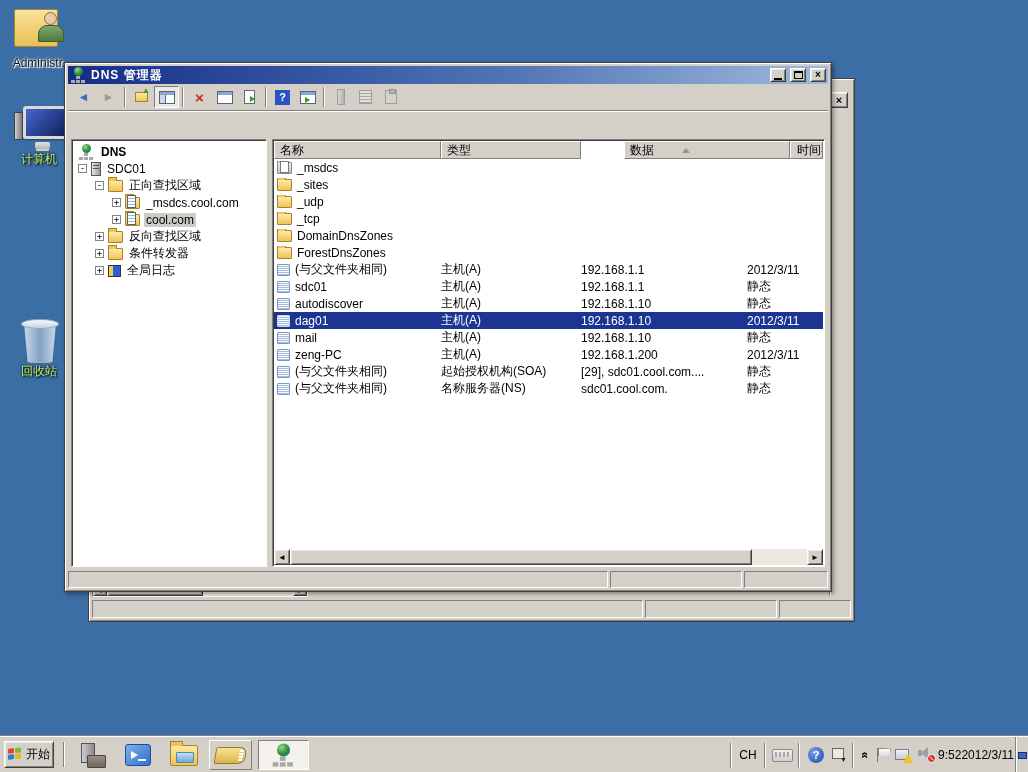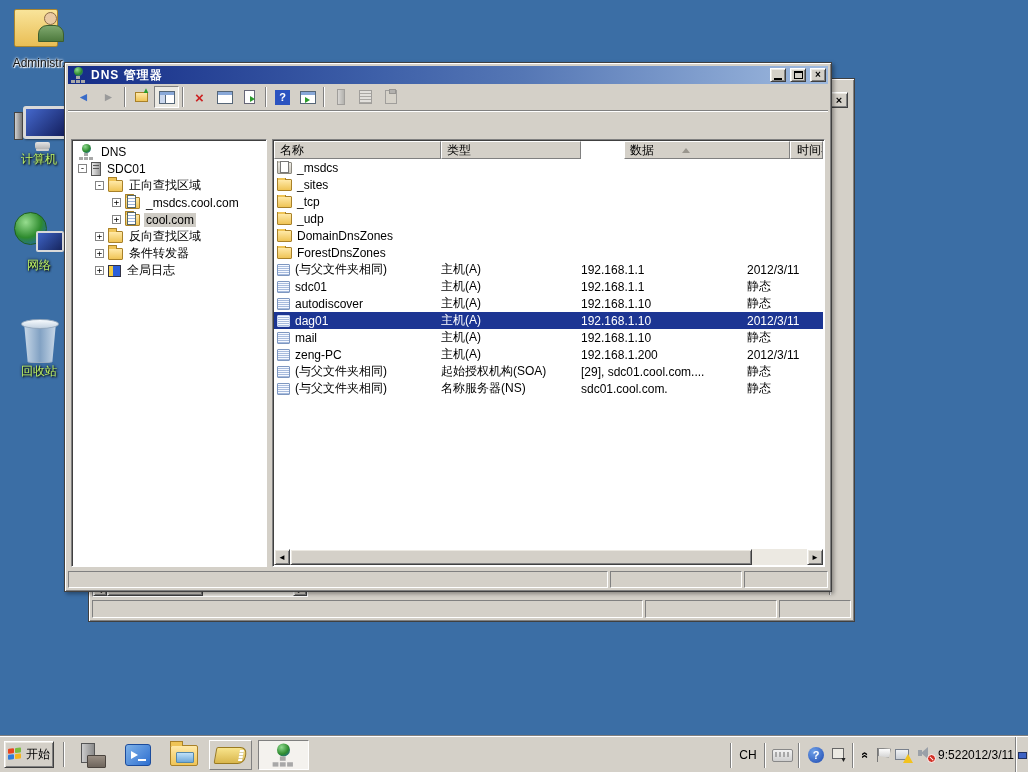--- a/index.html
+++ b/index.html
@@ -189,24 +189,20 @@
         <span class="bod"></span>
       </div>
     <div class="dlabel">Administr.</div>
   </div>
   <div class="dicon" style="left:2px;top:106px;">
     <div class="dart compart">
         <span class="tower"></span>
       </div>
     <div class="dlabel">计算机</div>
   </div>
-  <div class="dicon" style="left:2px;top:212px;">
-    <div class="dart netart"></div>
-    <div class="dlabel">网络</div>
-  </div>
   <div class="dicon" style="left:2px;top:318px;">
     <div class="dart binart"></div>
     <div class="dlabel">回收站</div>
   </div>
 
   <div class="bgwin">
     <div class="bgclose raised">
         <span>×</span>
       </div>
     <div class="bgstrip"></div>
@@ -282,21 +278,21 @@
           <span class="ilist"></span>
         </span>
       <span class="tbtn gico">
           <span class="iclip"></span>
         </span>
     </div>
 
     <div class="main">
 
       <div class="treepane deep">
-        <div class="titem" style="padding-left:3px;">
+        <div class="titem" style="padding-left:3px;font-weight:bold;">
           <span class="idns">
               <span class="g"></span>
               <span class="n"></span>
             </span>
           <span class="tlabel">DNS</span>
         </div>
         <div class="titem" style="padding-left:3px;">
           <span class="exp">-</span>
           <span class="iserver"></span>
           <span class="tlabel">SDC01</span>
@@ -366,30 +362,30 @@
               <i class="ifolder"></i>
               <span>_sites</span>
             </span>
           <span class="cell c-type"></span>
             <span class="cell c-data"></span>
             <span class="cell c-ts"></span>
         </div>
         <div class="lrow">
           <span class="cell c-name">
               <i class="ifolder"></i>
-              <span>_tcp</span>
+              <span>_udp</span>
             </span>
           <span class="cell c-type"></span>
             <span class="cell c-data"></span>
             <span class="cell c-ts"></span>
         </div>
         <div class="lrow">
           <span class="cell c-name">
               <i class="ifolder"></i>
-              <span>_udp</span>
+              <span>_tcp</span>
             </span>
           <span class="cell c-type"></span>
             <span class="cell c-data"></span>
             <span class="cell c-ts"></span>
         </div>
         <div class="lrow">
           <span class="cell c-name">
               <i class="ifolder"></i>
               <span>DomainDnsZones</span>
             </span>

